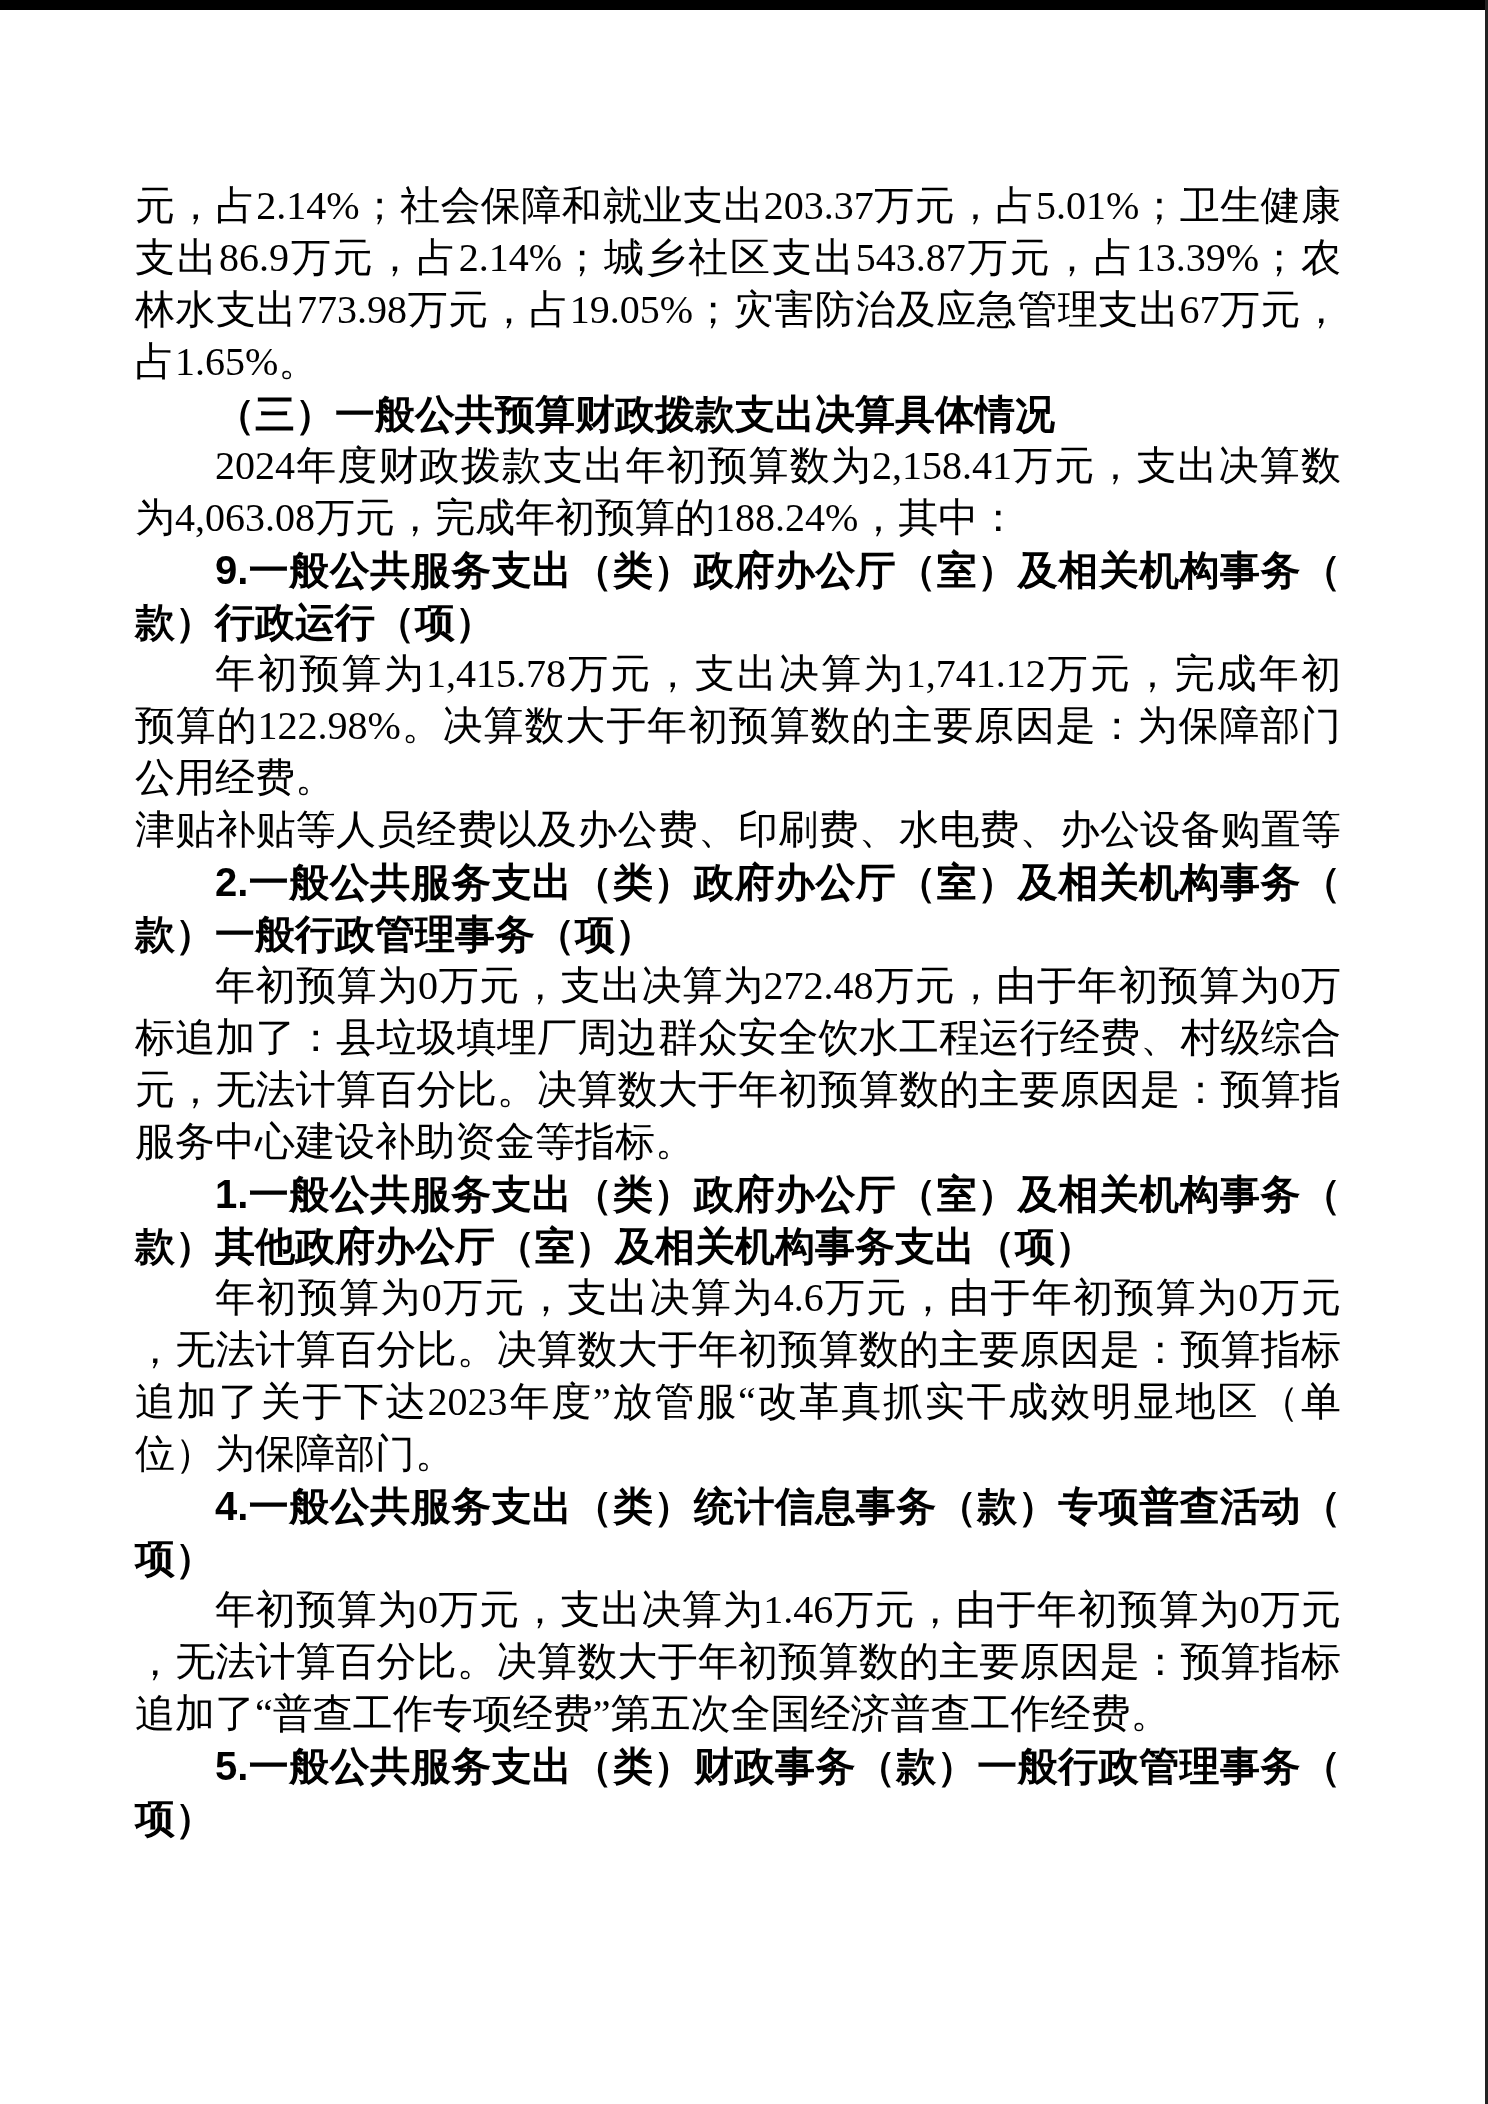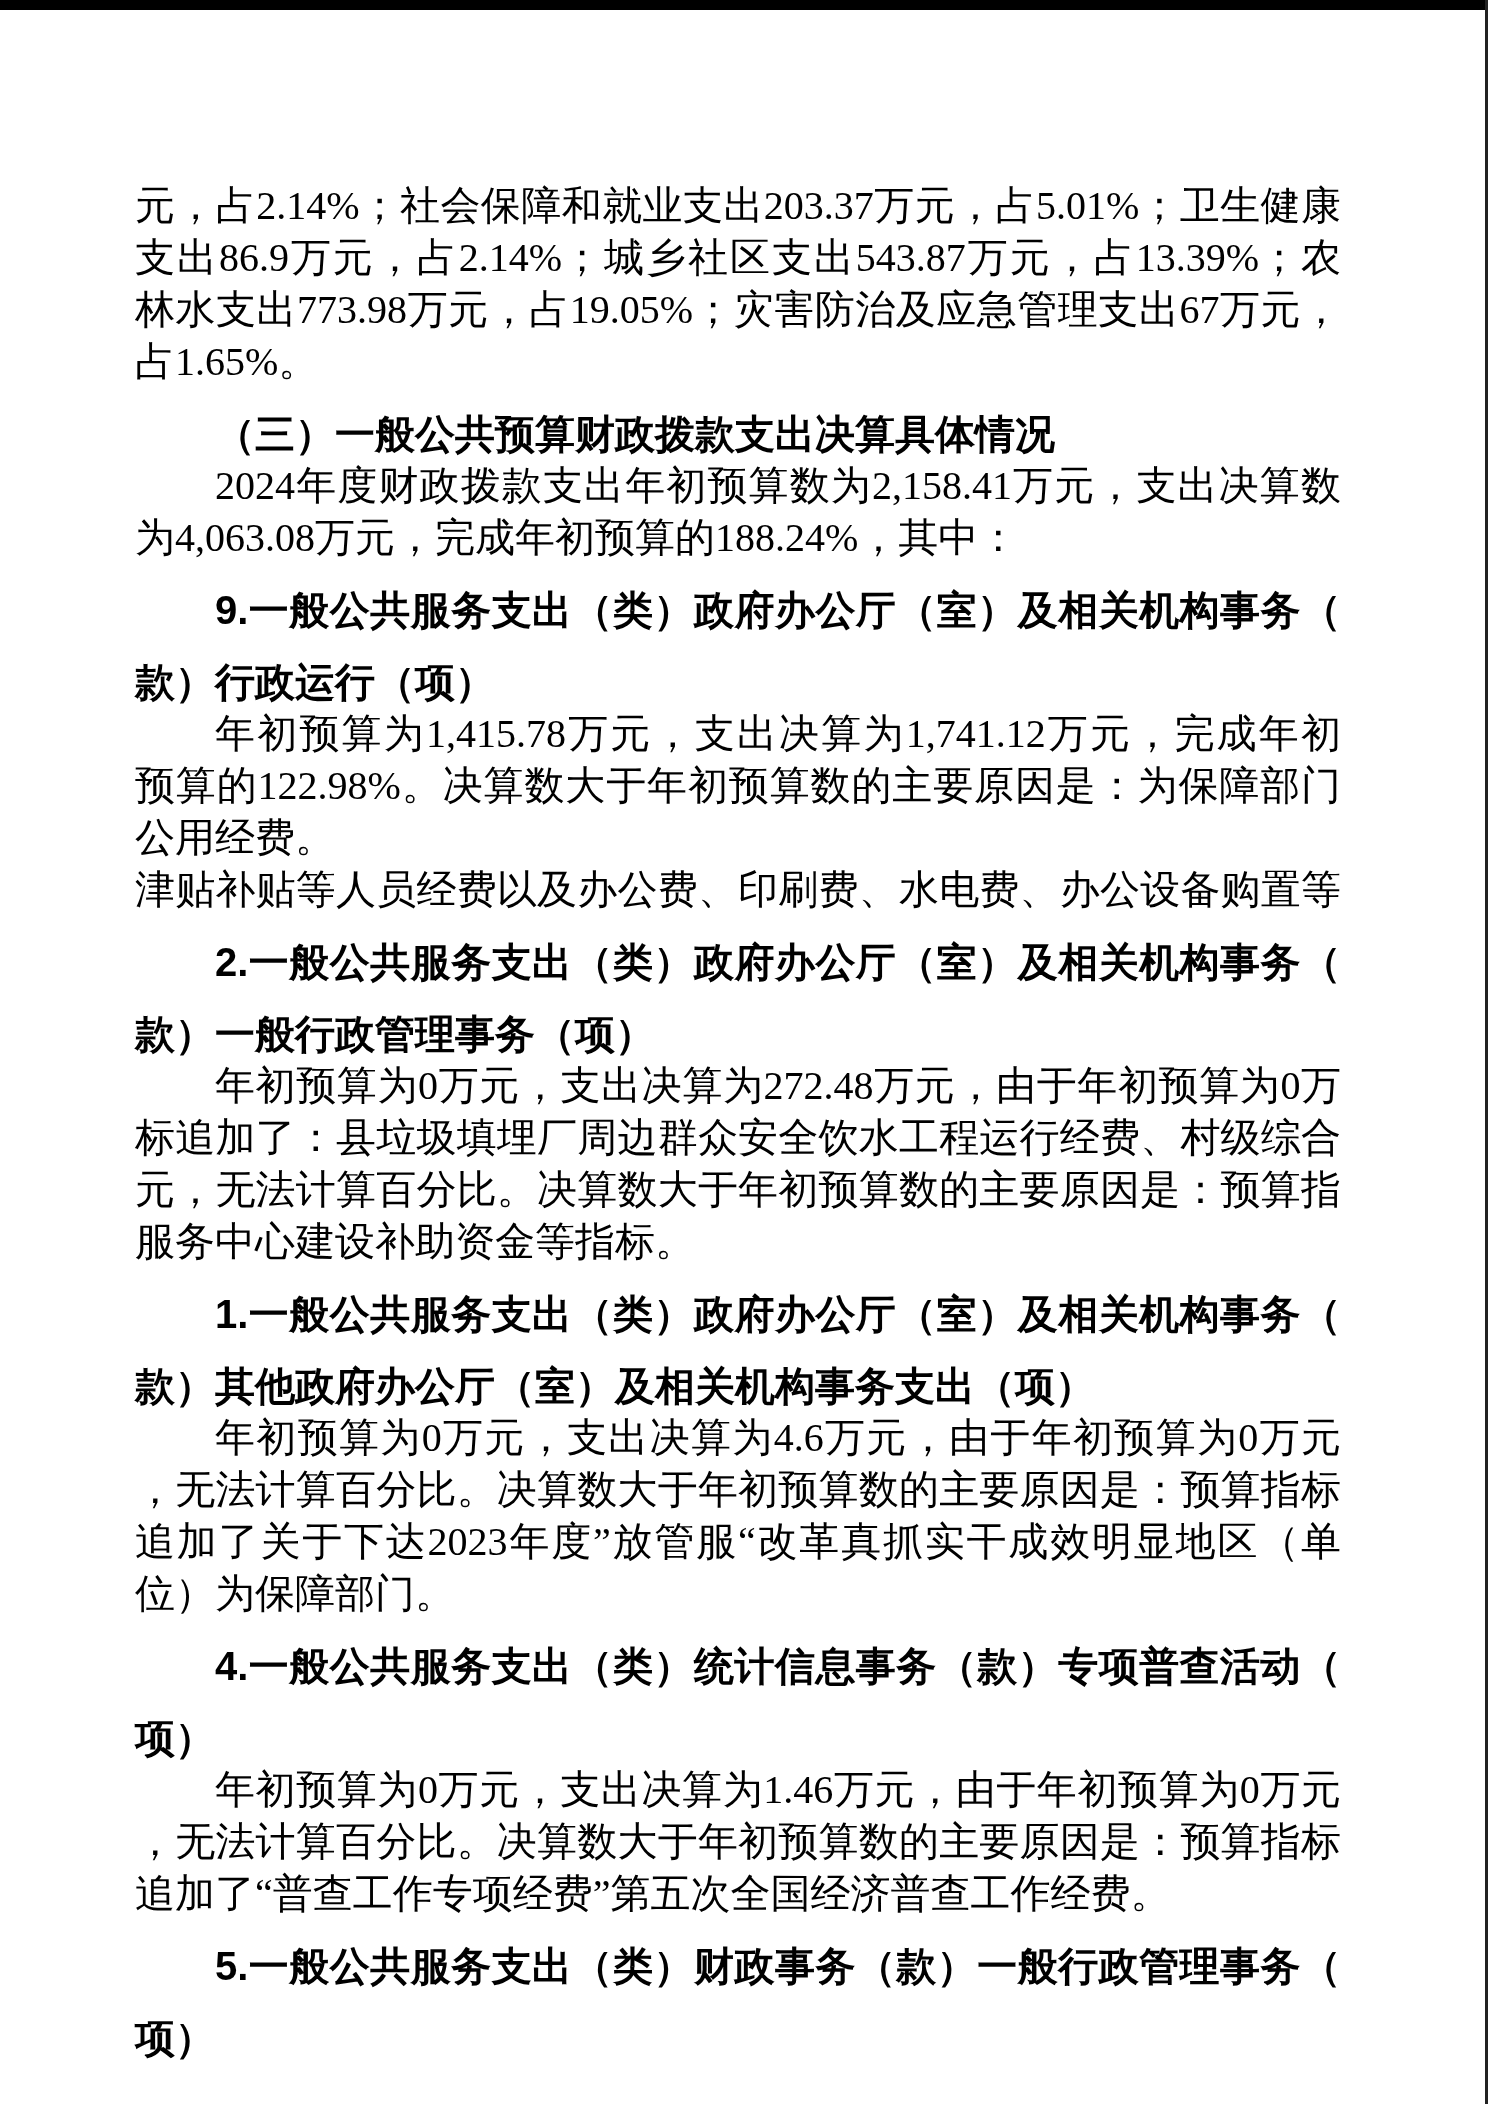--- a/index.html
+++ b/index.html
@@ -51,21 +51,20 @@
   .line.just {
     text-align-last: justify;
   }
   .line.indent {
     text-indent: 2em;
     font-family: Liberation Serif, serif;
   }
   .line.bold {
     font-weight: bold;
     font-family: "Liberation Sans", "DejaVu Sans", sans-serif;
-    margin-top: 20px;
   }
 </style>
 </head>
 <body>
 
 <div class="page" style="background: rgb(255, 255, 255);">
   <div class="top-border" style="background: rgb(0, 0, 0);"></div>
   <div class="right-border" style="background: rgb(34, 34, 34);"></div>
   <div class="doc" id="doc-body">
       <div class="line just">元，占2.14%；社会保障和就业支出203.37万元，占5.01%；卫生健康</div>

